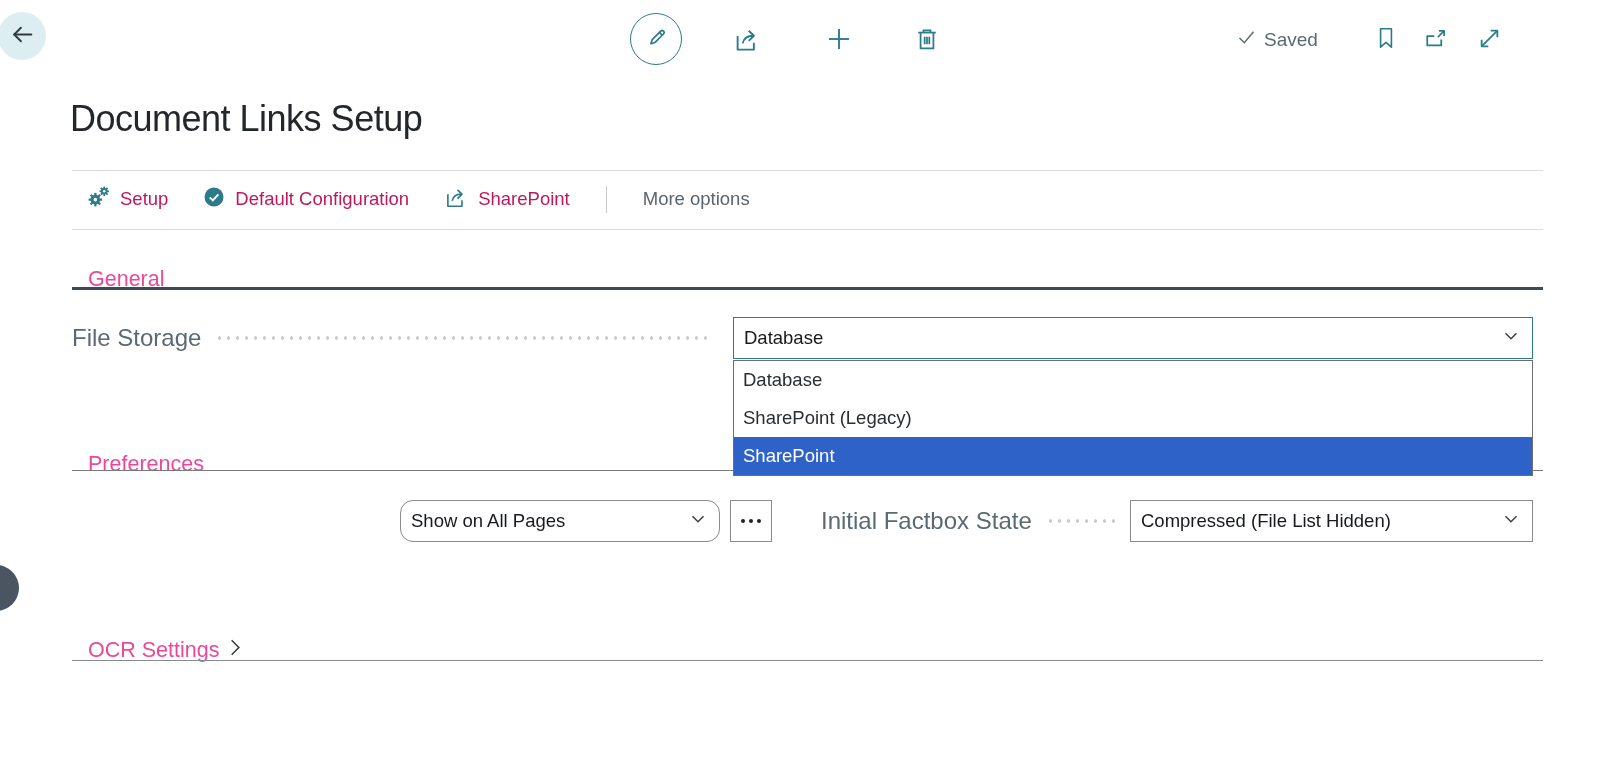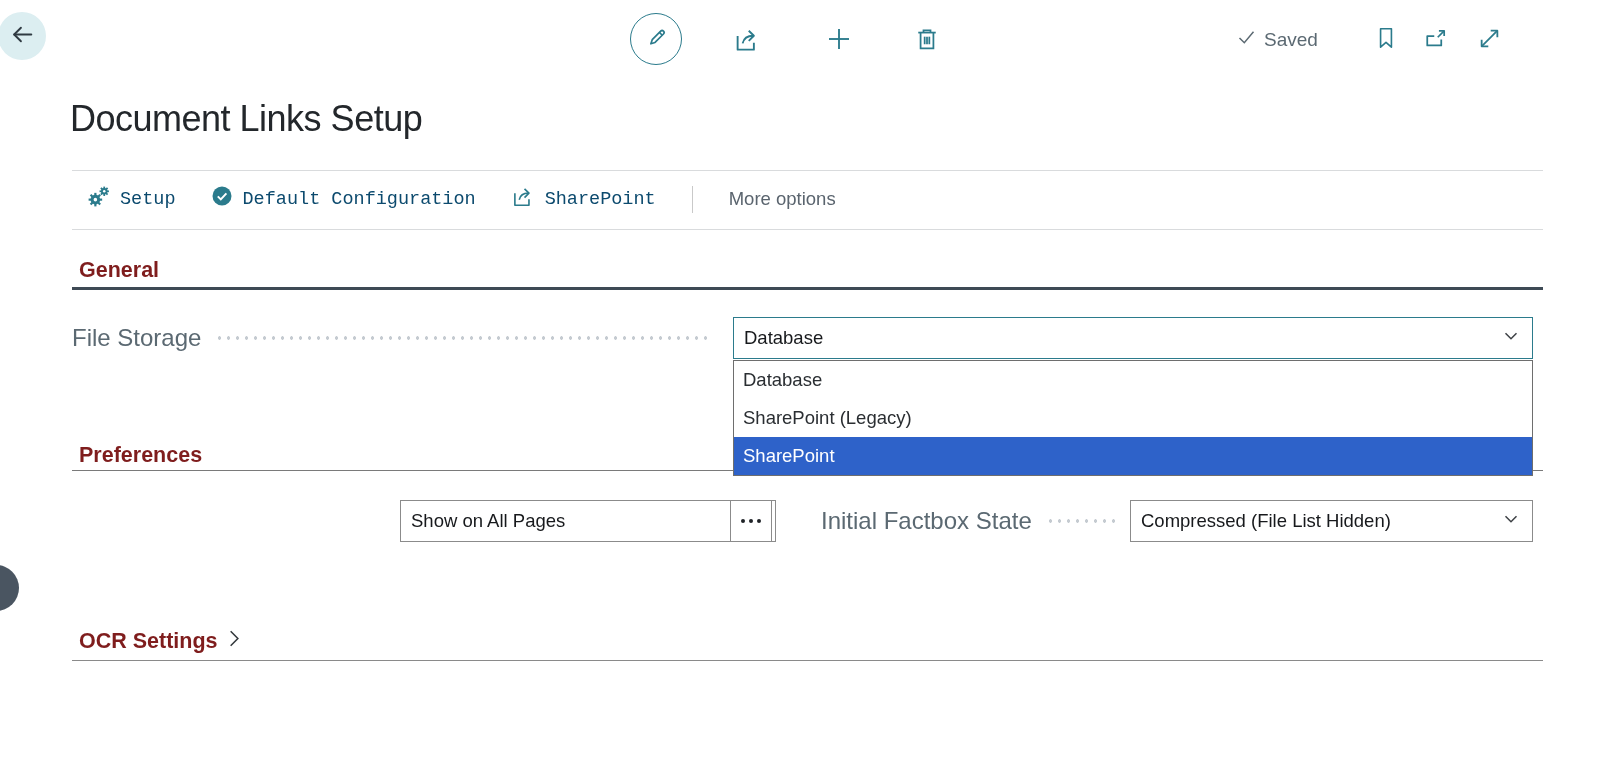--- a/index.html
+++ b/index.html
@@ -28,26 +28,26 @@
   .page-title{position:absolute;left:70px;top:74px;font-size:36px;font-weight:300;
     color:#23272b;letter-spacing:-0.5px;}
 
   
   .rule{position:absolute;left:72px;width:1471px;height:1px;background:#d9dbdd;}
   .rule.r-top{top:170px;}
   .rule.r-bottom{top:229px;}
 
   
   .actionbar{position:absolute;left:86px;top:177px;height:44px;display:flex;align-items:center;gap:34px;}
-  .action-item{display:flex;align-items:center;gap:9px;font-size:18.5px;color:#0c4a6e;font-family:Liberation Mono, monospace;}
+  .action-item{display:flex;align-items:center;gap:9px;font-size:18.5px;color:#be185d;}
   .action-sep{width:1px;height:27px;background:#c9c9c9;margin:0 2px;}
   .more-options{font-size:18.5px;color:#5a646e;}
 
   
-  .sec-heading{position:absolute;left:72px;font-size:21.5px;font-weight:bold;color:#7f1d1d;margin:7px;}
+  .sec-heading{position:absolute;left:72px;font-size:21.5px;font-weight:normal;color:#ec4899;margin:16px;}
   .h-general{top:251px;}
   .h-preferences{top:436px;}
   .h-ocr{top:620px;display:flex;align-items:center;gap:8px;}
   .sec-rule{position:absolute;left:72px;width:1471px;}
   .sr-general{top:287px;height:3px;background:#3e4a55;}
   .sr-preferences{top:470px;height:1px;background:#7a7a7a;}
   .sr-ocr{top:660px;height:1px;background:#8a8a8a;}
 
   
   .field-row{position:absolute;height:42px;display:flex;align-items:center;}
@@ -58,21 +58,21 @@
   .fr-filestorage{left:72px;top:317px;width:650px;}
   .fr-factbox{left:72px;top:500px;width:318px;}
   .fr-initialstate{left:810px;top:500px;width:310px;margin-left:11px;}
 
   
   .select{position:absolute;height:42px;background:#fff;border:1px solid #8b8b8b;
     box-sizing:border-box;display:flex;align-items:center;padding:0 10px;
     font-size:18.5px;color:#17191c;}
   .select .val{flex:1;white-space:nowrap;overflow:hidden;}
   .sel-filestorage{left:733px;top:317px;width:800px;border-color:#2b7b8c;}
-  .sel-factbox{left:400px;top:500px;width:376px;}
+  .sel-factbox{left:400px;top:500px;width:320px;border-radius:13px;}
   .sel-initialstate{left:1130px;top:500px;width:403px;}
 
   .assist-btn{position:absolute;left:730px;top:500px;width:42px;height:42px;background:#fff;
     border:1px solid #8b8b8b;box-sizing:border-box;display:flex;align-items:center;
     justify-content:center;gap:4px;}
   .assist-btn .dot{width:4px;height:4px;border-radius:50%;background:#1f2327;}
 
   
   .dropdown{position:absolute;left:733px;top:360px;width:800px;background:#fff;
     border:1px solid #6e6e6e;box-sizing:border-box;z-index:6;}

